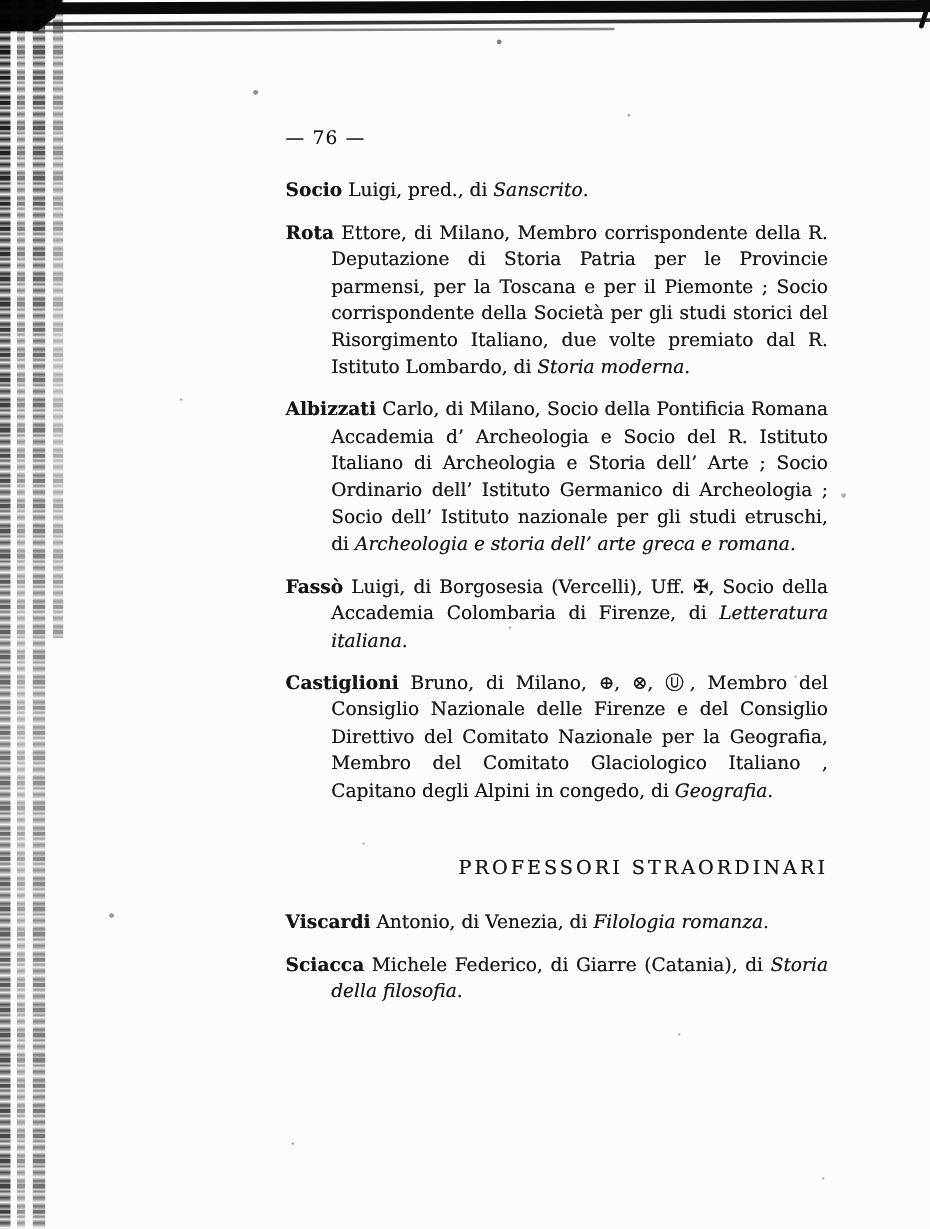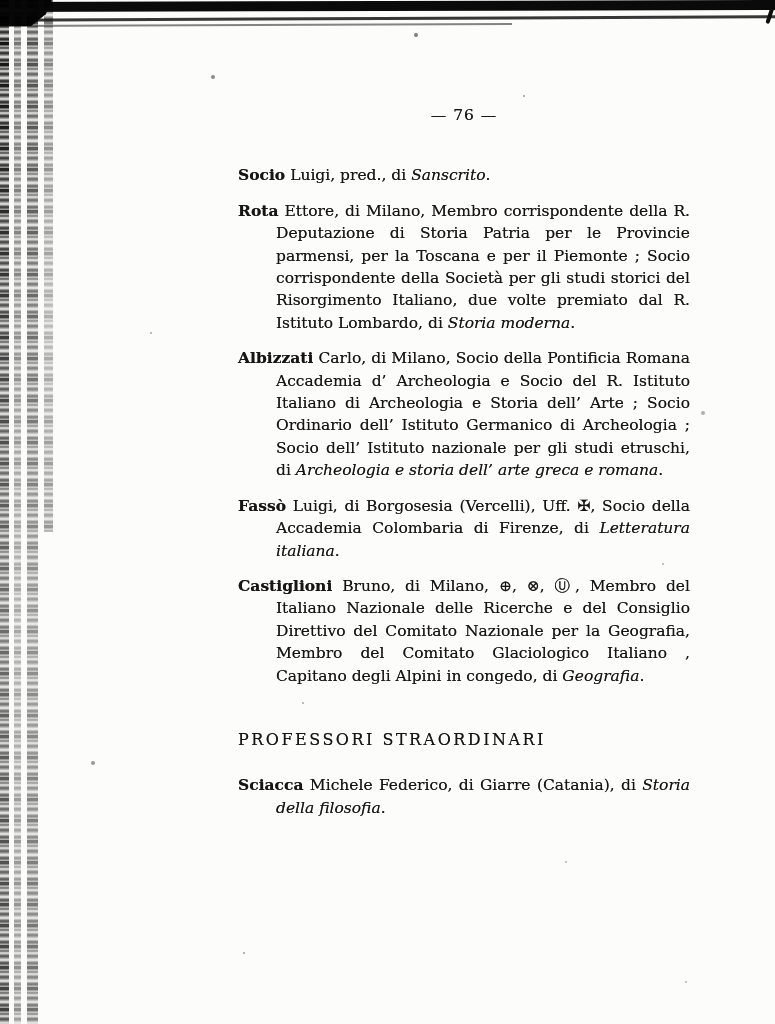--- a/index.html
+++ b/index.html
@@ -75,34 +75,33 @@
   
   .content {
     position: absolute;
     left: 238px; top: 104px; width: 452px;
     color: #161514;
     font-size: 15.5px;
     line-height: 22.4px;
     text-shadow: 0 0 .5px rgba(20,18,16,.65);
   }
   .page-number {
-    text-align: center;
-    margin-bottom: 38px;
+    margin-bottom: 21px;
     letter-spacing: 1px;
   }
   .entry {
     text-align: justify;
     padding-left: 38px;
     text-indent: -38px;
     margin: 0 0 13px 0;
   }
   .surname { font-weight: bold; }
   .subject { font-style: italic; }
   .section-heading {
-    text-align: left;
+    text-align: right;
     letter-spacing: 2.5px;
     margin: 42px 0 23px 0;
     font-size: 16px;
   }
 </style>
 </head>
 <body>
 
 <div class="scan">
 
@@ -124,22 +123,23 @@
     <p class="entry"><span class="surname">Socio</span><span> Luigi, pred., di </span><span class="subject">Sanscrito</span><span>.</span></p>
 
 
     <p class="entry"><span class="surname">Rota</span><span> Ettore, di Milano, Membro corrispondente della R. Deputazione di Storia Patria per le Provincie parmensi, per la Toscana e per il Piemonte ; Socio corrispondente della Società per gli studi storici del Risorgimento Italiano, due volte premiato dal R. Istituto Lombardo, di </span><span class="subject">Storia moderna</span><span>.</span></p>
 
     <p class="entry"><span class="surname">Albizzati</span><span> Carlo, di Milano, Socio della Pontificia Romana Accademia d’ Archeologia e Socio del R. Istituto Italiano di Archeologia e Storia dell’ Arte ; Socio Ordinario dell’ Istituto Germanico di Archeologia ; Socio dell’ Istituto nazionale per gli studi etruschi, di </span><span class="subject">Archeologia e storia dell’ arte greca e romana</span><span>.</span></p>
 
 
     <p class="entry"><span class="surname">Fassò</span><span> Luigi, di Borgosesia (Vercelli), Uff. ✠, Socio della Accademia Colombaria di Firenze, di </span><span class="subject">Letteratura italiana</span><span>.</span></p>
 
-    <p class="entry"><span class="surname">Castiglioni</span><span> Bruno, di Milano, ⊕, ⊗, Ⓤ, Membro del Italiano Nazionale delle Ricerche e del Consiglio Direttivo del Comitato Nazionale per la Geografia, Membro del Comitato Glaciologico Italiano , Capitano degli Alpini in congedo, di </span><span class="subject">Geografia</span><span>.</span></p>
+    <p class="entry"><span class="surname">Castiglioni</span><span> Bruno, di Milano, ⊕, ⊗, Ⓤ, Membro del Consiglio Nazionale delle Firenze e del Consiglio Direttivo del Comitato Nazionale per la Geografia, Membro del Comitato Glaciologico Italiano , Capitano degli Alpini in congedo, di </span><span class="subject">Geografia</span><span>.</span></p>
 
 
     <div class="section-heading">PROFESSORI STRAORDINARI</div>
 
+    <p class="entry"><span class="surname">Viscardi</span><span> Antonio, di Venezia, di </span><span class="subject">Filologia romanza</span><span>.</span></p>
 
     <p class="entry"><span class="surname">Sciacca</span><span> Michele Federico, di Giarre (Catania), di </span><span class="subject">Storia della filosofia</span><span>.</span></p>
 
   </div>
 </div>
 
 </body></html>

